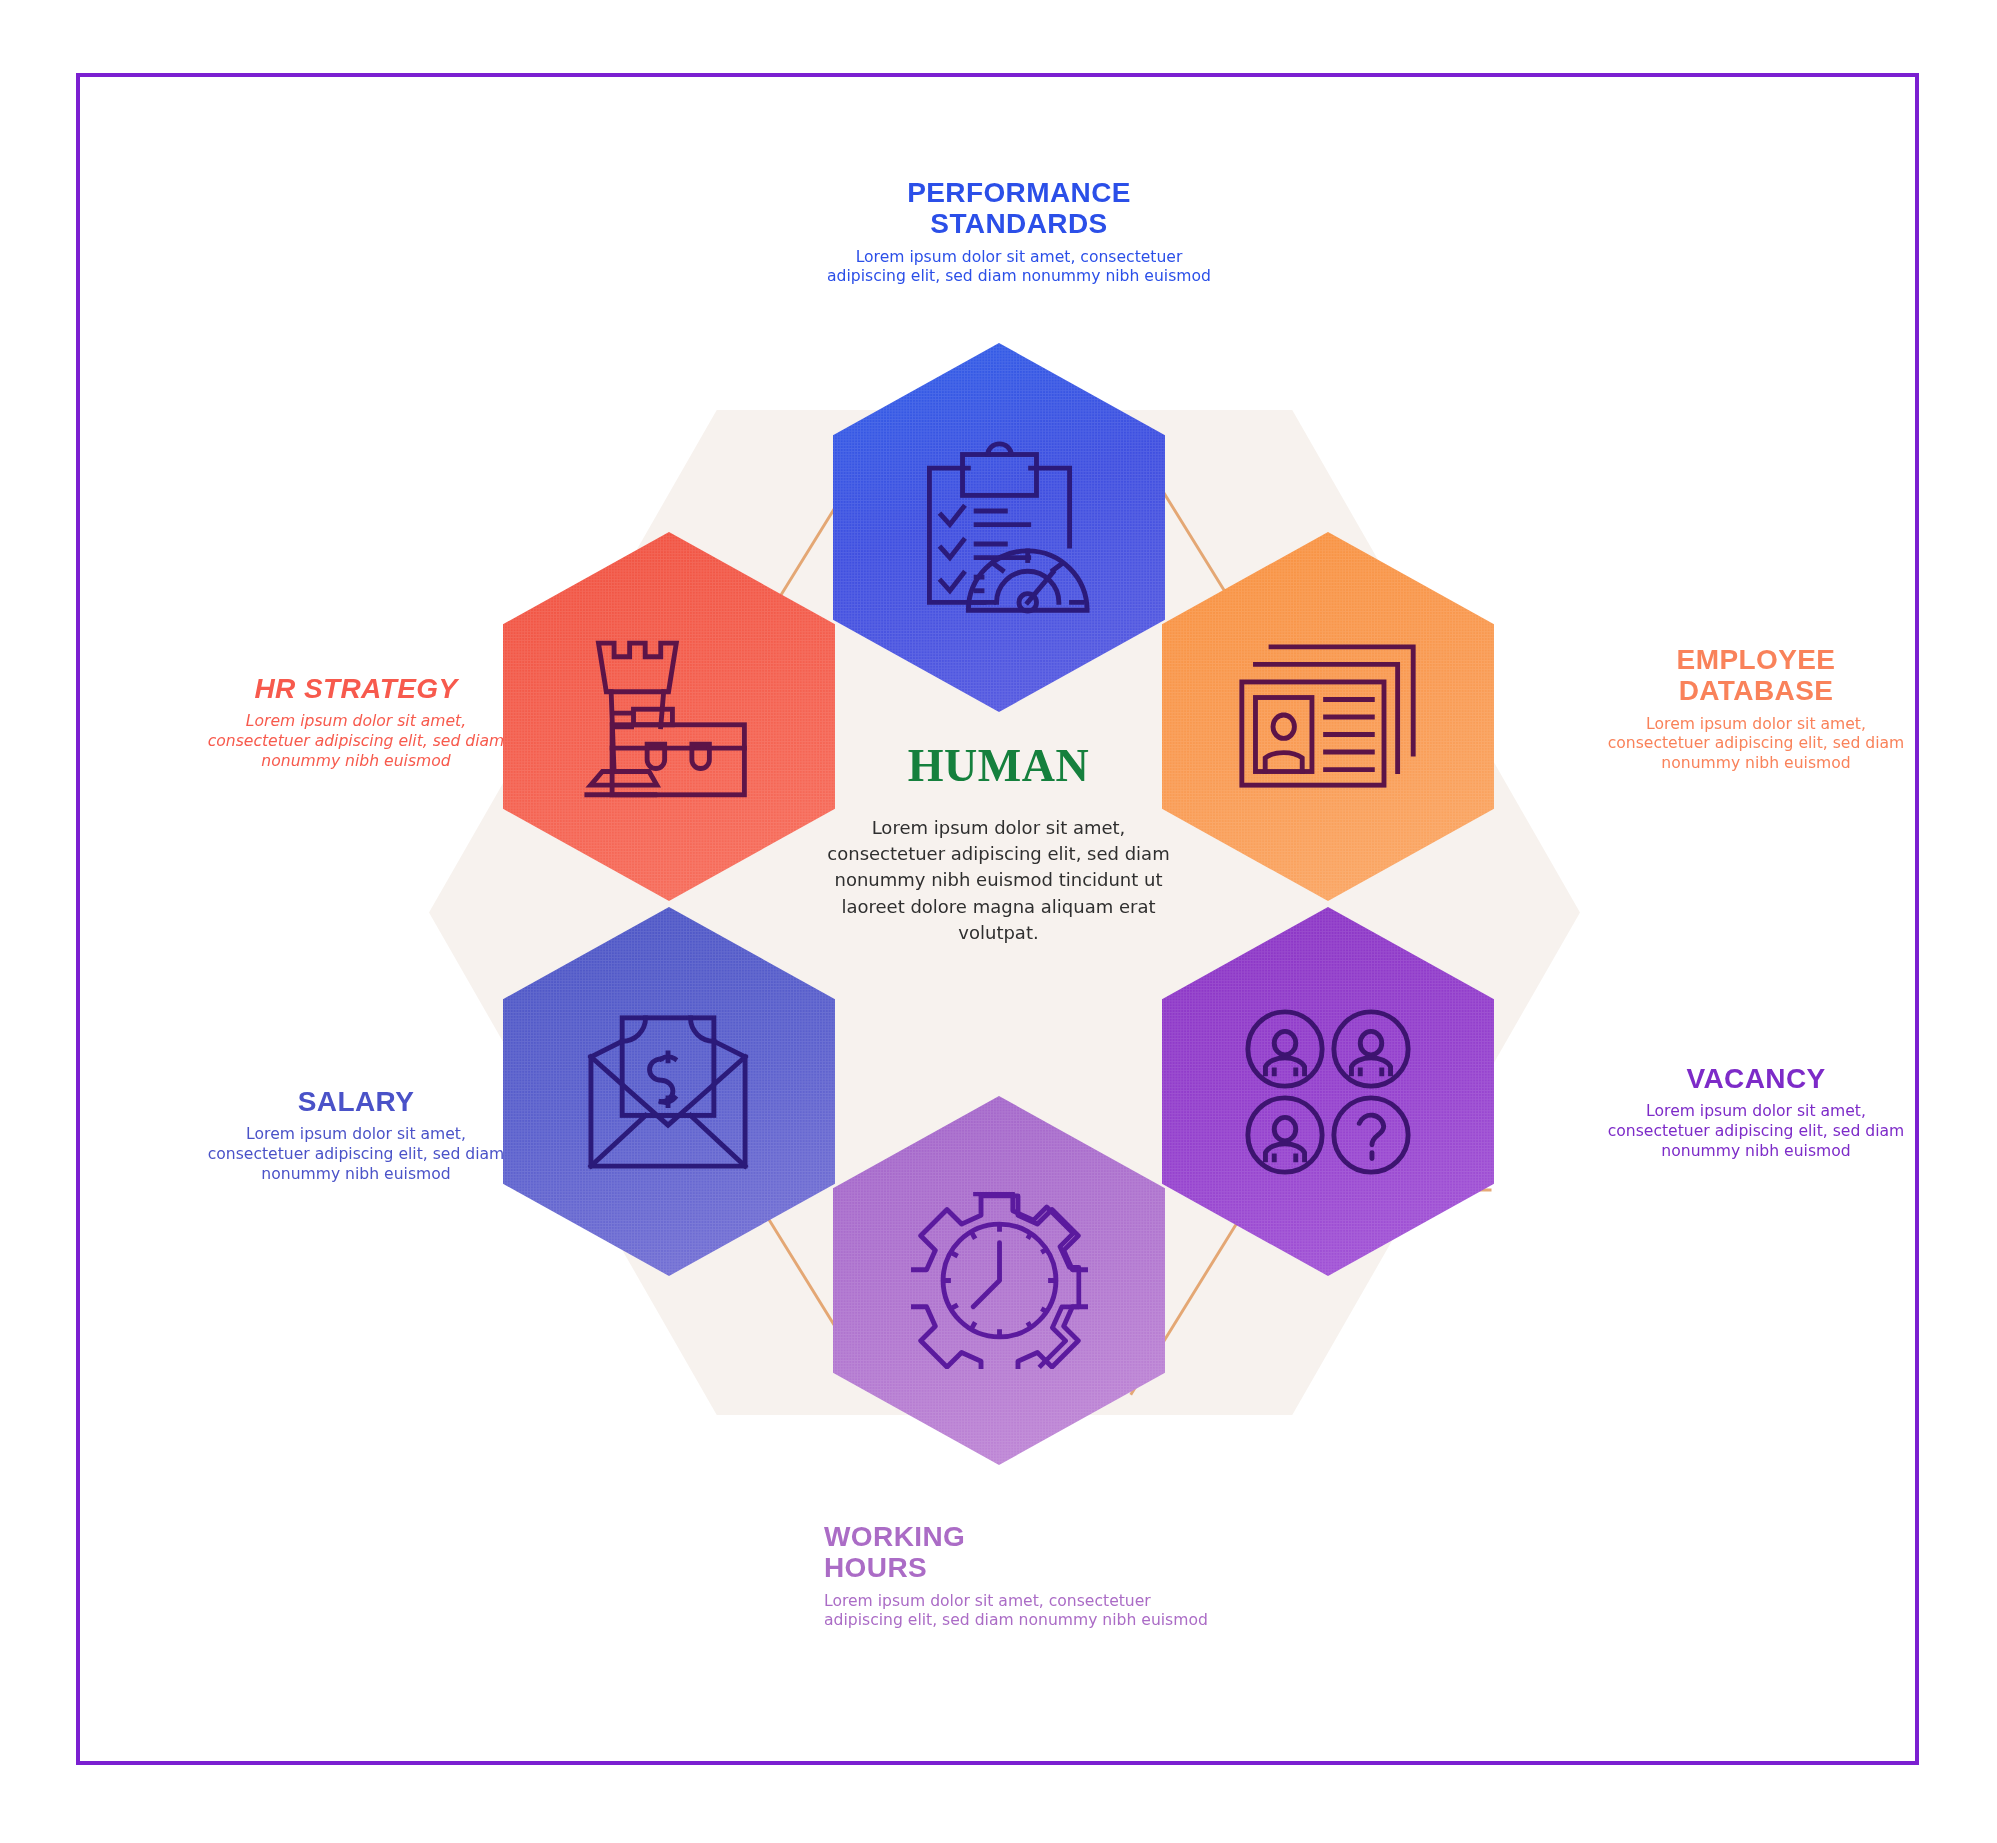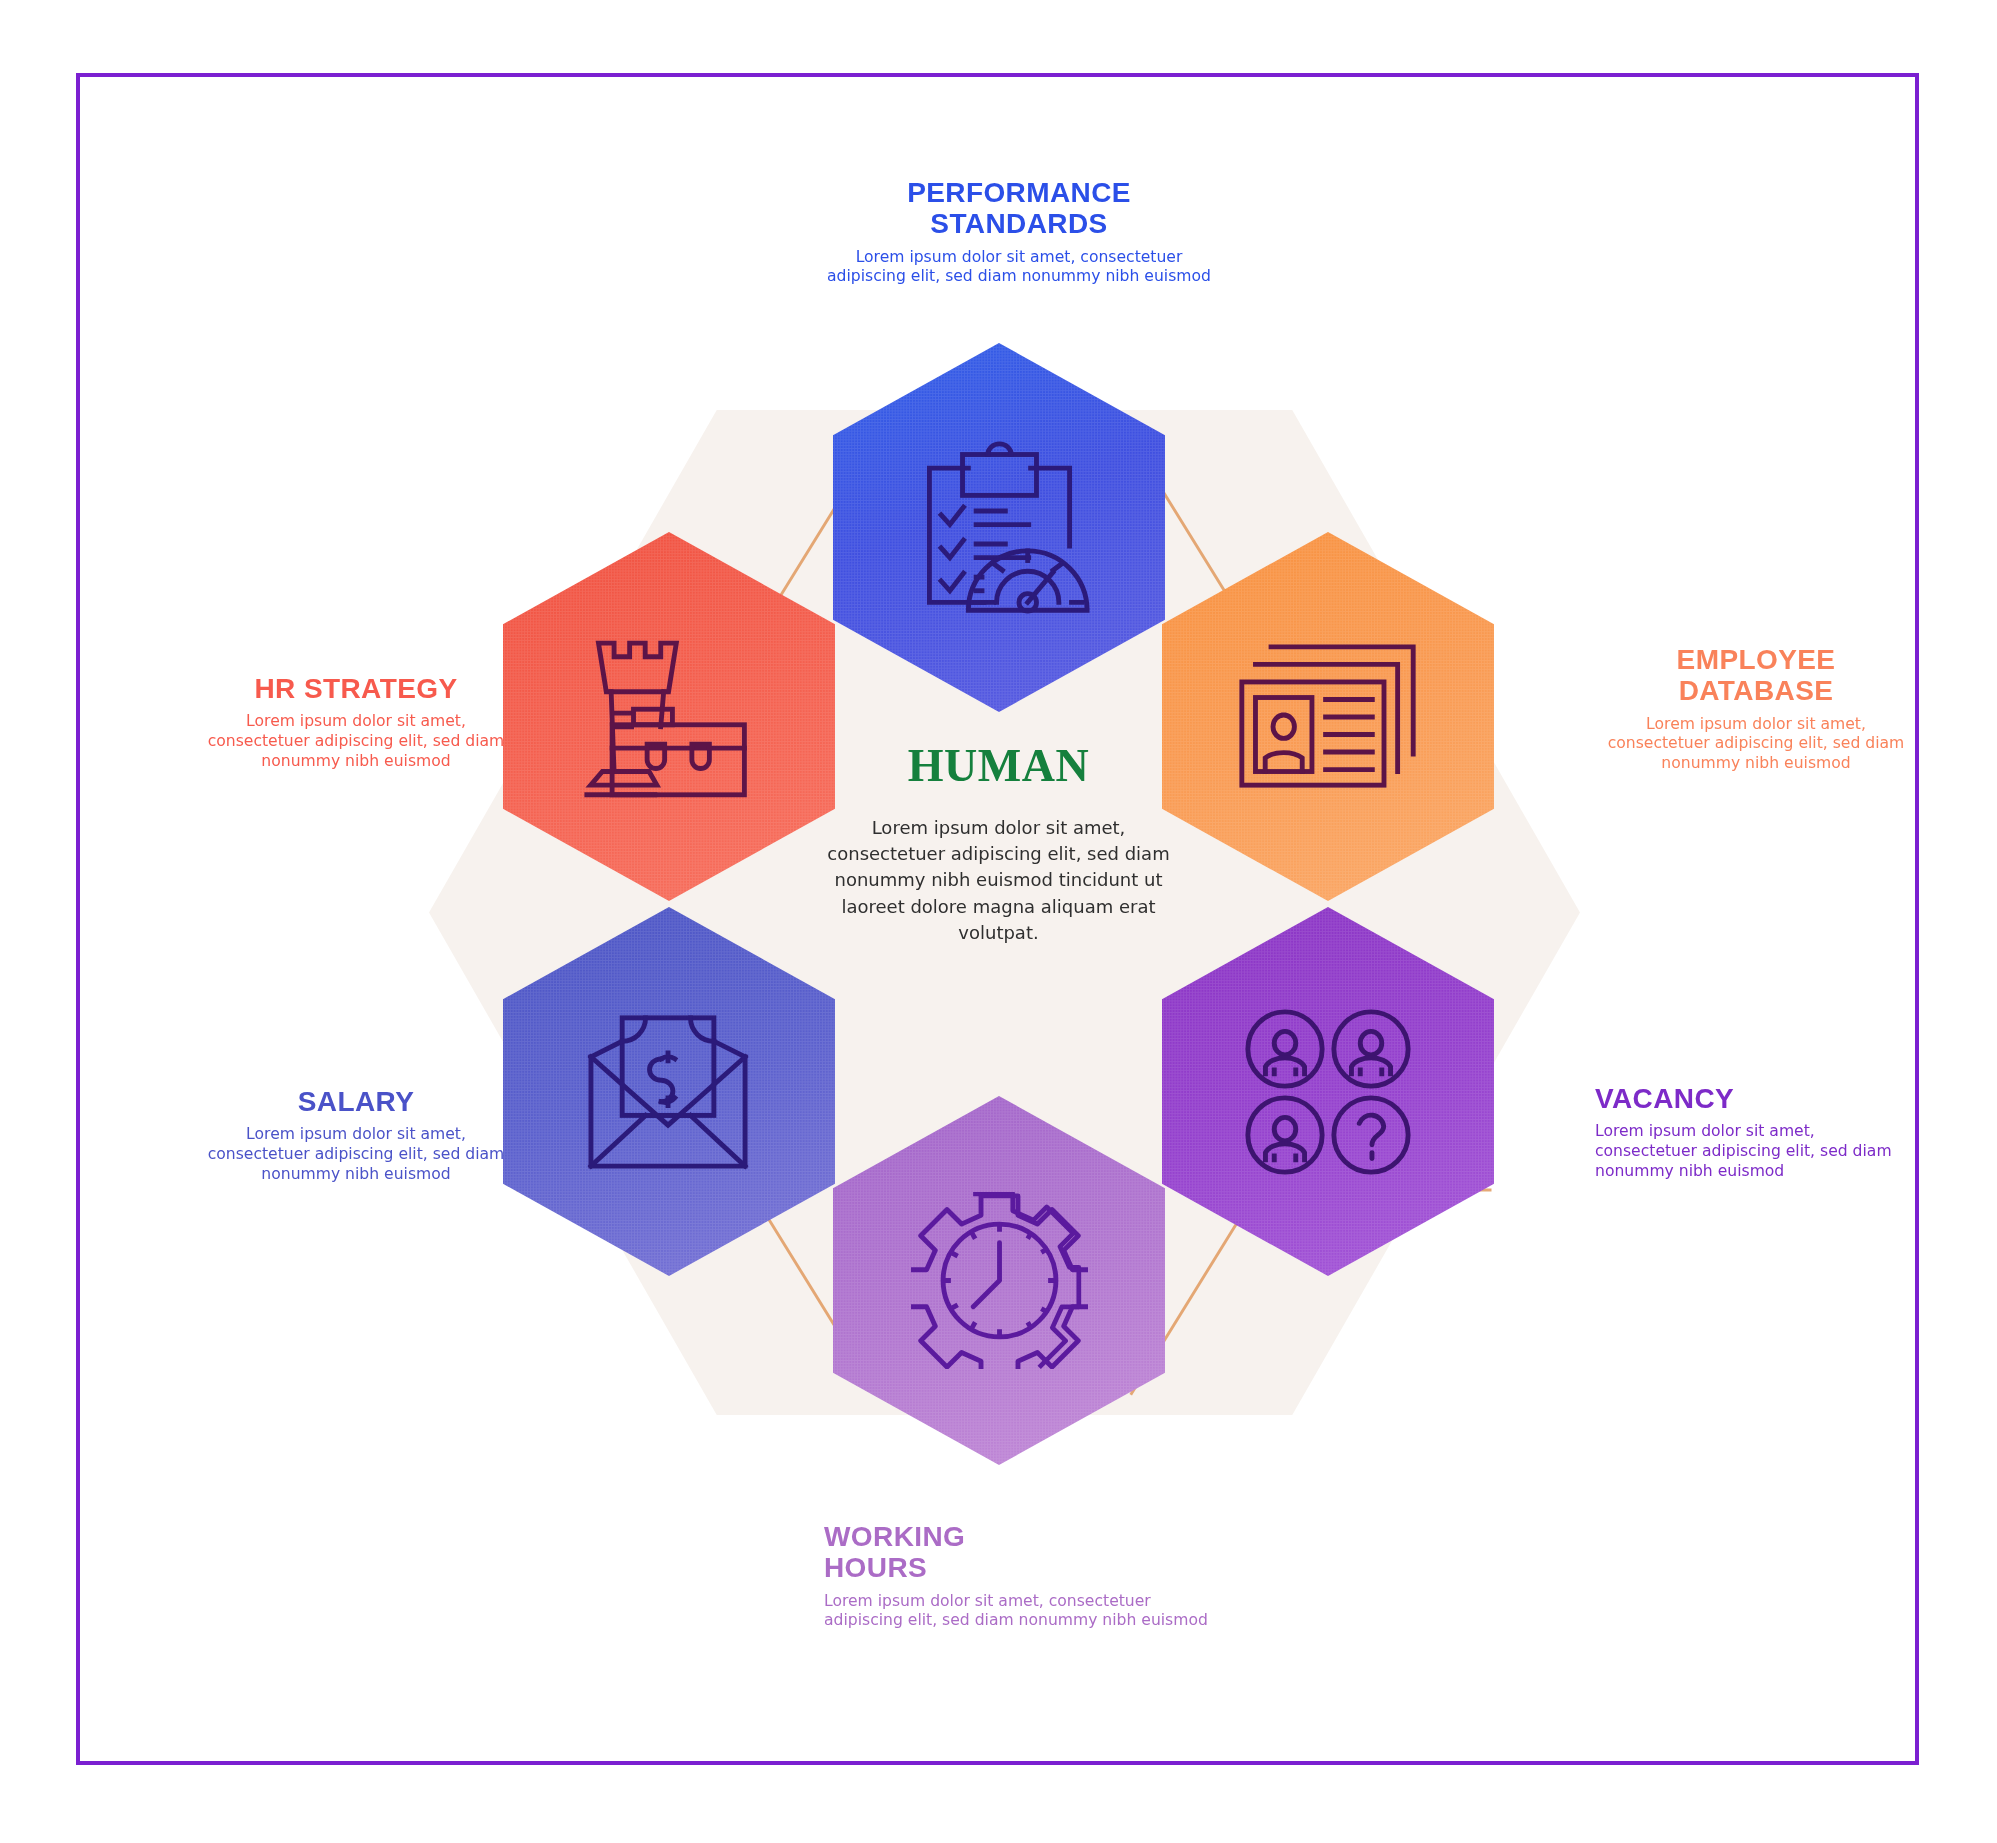--- a/index.html
+++ b/index.html
@@ -63,23 +63,23 @@
   .label .ttl{
     font-family:"Liberation Sans",sans-serif;
     font-weight:bold;font-size:28px;line-height:1.12;letter-spacing:0.4px;margin:0 0 7.8px 0;
   }
   .label .sub{
     font-family:"DejaVu Sans",sans-serif;
     font-size:15.6px;line-height:1.27;margin:0;
   }
   .lbl-top     {left:824px; top:177px; text-align:center;width:390px;}
   .lbl-topright{left:1595px;top:644px; text-align:center;}
-  .lbl-botright{left:1595px;top:1063px;text-align:left;margin-top:20px;}
+  .lbl-botright{left:1595px;top:1063px;text-align:center;}
   .lbl-bottom  {left:824px; top:1521px;text-align:left;width:390px;}
-  .lbl-topleft {left:195px; top:673px; text-align:center;}
+  .lbl-topleft {left:195px; top:673px; text-align:center;font-style:italic;}
   .lbl-botleft {left:195px; top:1086px;text-align:center;}
 
   .c-blue  {color:#2b4fe8;}
   .c-red   {color:#f75a4d;}
   .c-orange{color:#f9825a;}
   .c-indigo{color:#4a52c8;}
   .c-purple{color:#7d2bc8;}
   .c-lilac {color:#ab6cc6;}
 </style>
 </head>

